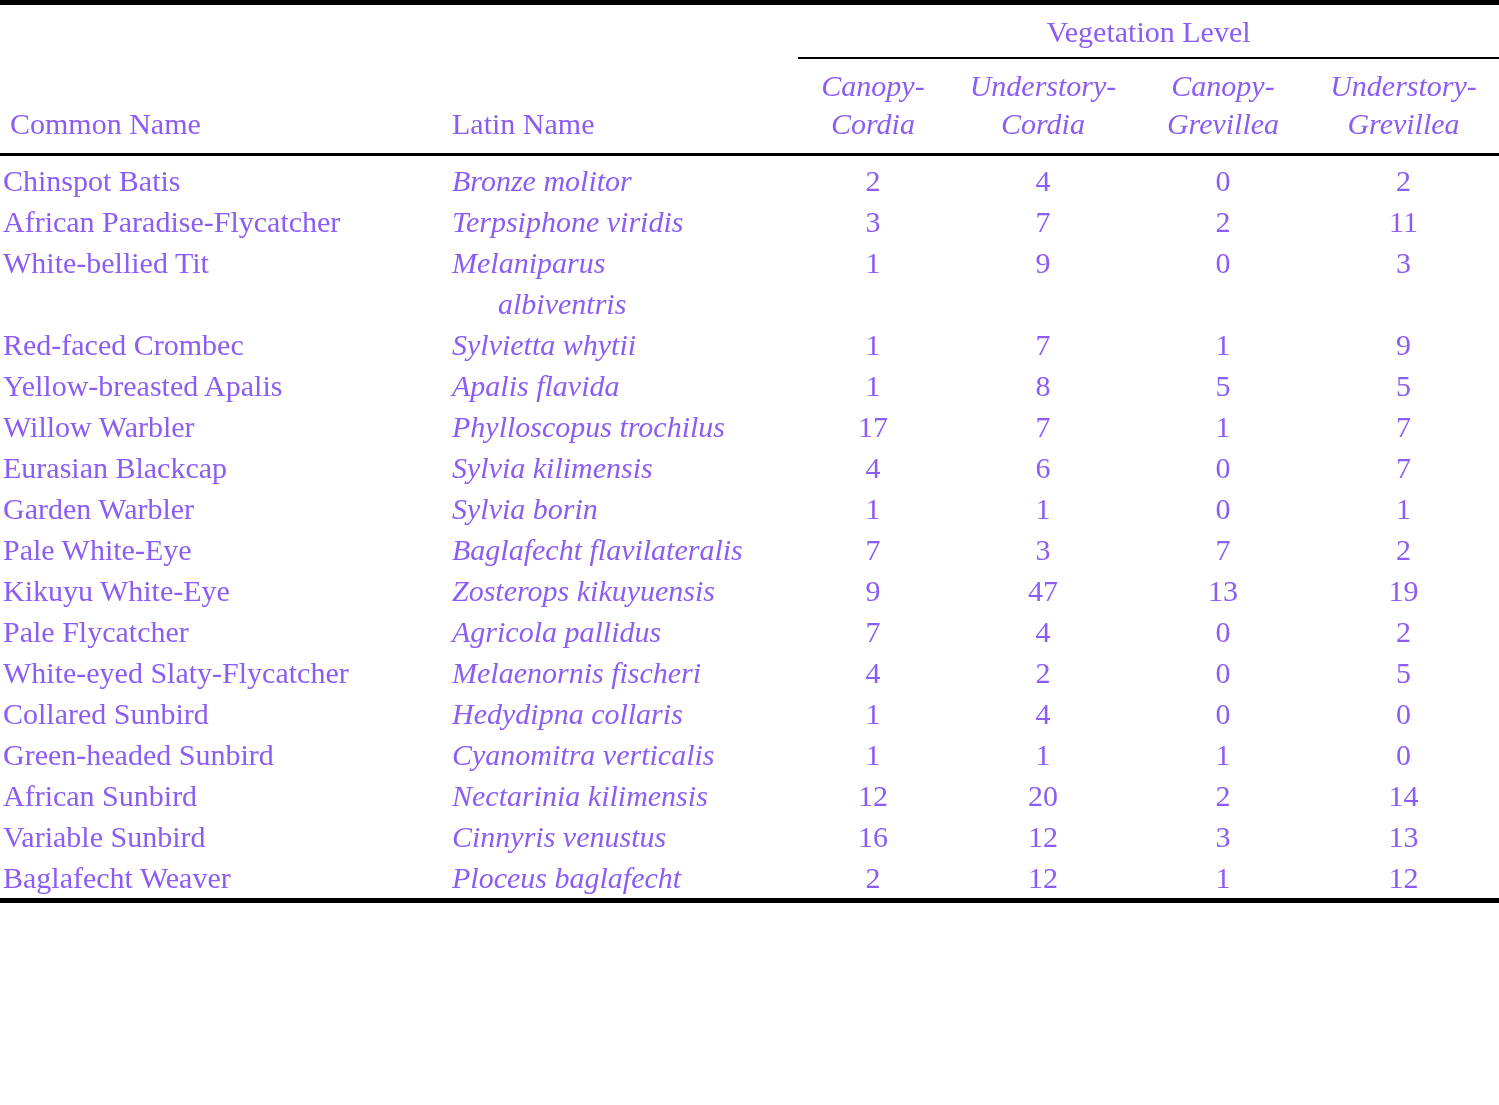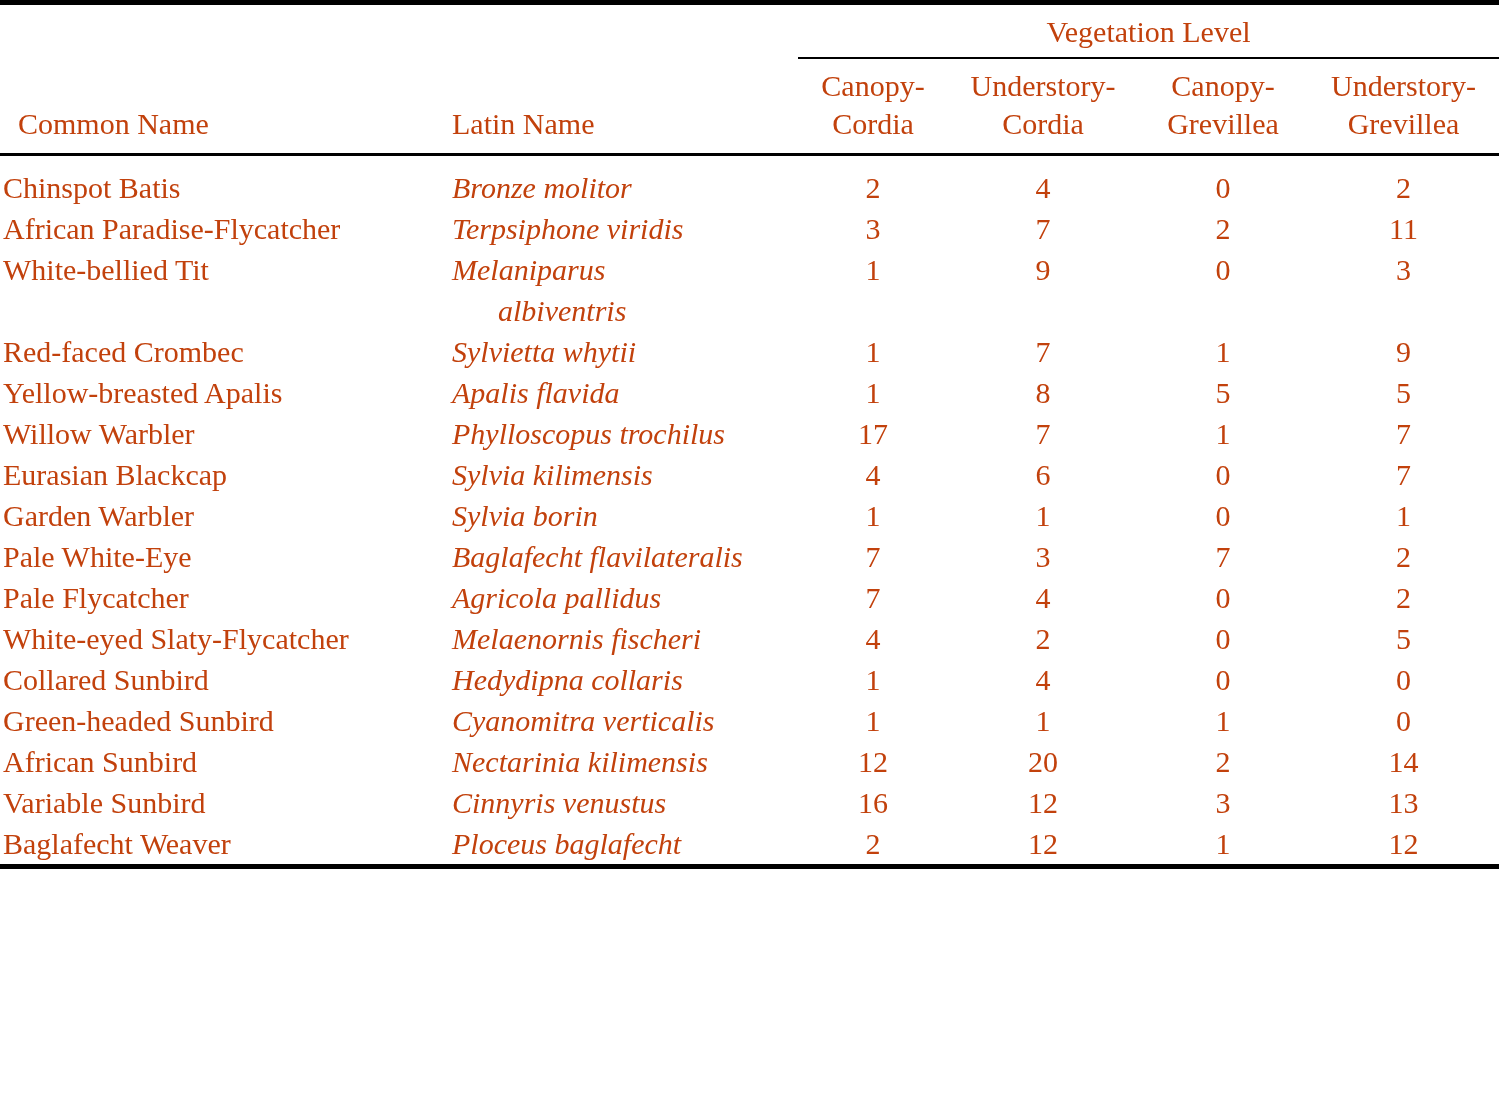--- a/index.html
+++ b/index.html
@@ -5,21 +5,21 @@
   html, body {
     margin: 0;
     padding: 0;
     background: #ffffff;
   }
   .page {
     position: relative;
     width: 1499px;
     height: 1105px;
     background: #ffffff;
-    color: #c2410c;
+    color: #8b5cf6;
     font-family: "Liberation Serif", "DejaVu Serif", serif;
     box-sizing: border-box;
     overflow: hidden;
   }
   table.data-table {
     width: 100%;
     border-collapse: collapse;
     border-top: 5px solid #000;
     border-bottom: 5px solid #000;
     table-layout: fixed;
@@ -45,34 +45,34 @@
     padding-bottom: 8px;
     line-height: 34px;
   }
   tr.header-row th {
     border-bottom: 3px solid #000;
     vertical-align: bottom;
     padding-top: 8px;
     padding-bottom: 10px;
   }
   th.left-h { text-align: left; line-height: 38px; }
-  th.left-h.common-h { padding-left: 18px; }
+  th.left-h.common-h { padding-left: 10px; }
   th.num-h { text-align: center; line-height: 38px; }
-  .header-line { line-height: 38px; }
+  .header-line { line-height: 38px; font-style: italic; }
 
   tbody td {
     vertical-align: top;
     line-height: 41px;
   }
   td.common { text-align: left; padding-left: 3px; }
   td.latin { font-style: italic; }
   td.num { text-align: center; }
   .latin-line { line-height: 41px; }
   .latin-cont { padding-left: 46px; }
-  tbody tr.first-row td { padding-top: 11px; }
+  tbody tr.first-row td { padding-top: 4px; }
 </style>
 </head>
 <body>
 
 <div class="page">
   <table class="data-table">
     <colgroup>
       <col class="c-common">
       <col class="c-latin">
       <col class="c-n1">
@@ -192,20 +192,30 @@
           <td class="common">Pale White-Eye</td>
           <td class="latin">
             <div class="latin-line">Baglafecht flavilateralis</div>
           </td>
           <td class="num">7</td>
           <td class="num">3</td>
           <td class="num">7</td>
           <td class="num">2</td>
         </tr>
         <tr>
+          <td class="common">Kikuyu White-Eye</td>
+          <td class="latin">
+            <div class="latin-line">Zosterops kikuyuensis</div>
+          </td>
+          <td class="num">9</td>
+          <td class="num">47</td>
+          <td class="num">13</td>
+          <td class="num">19</td>
+        </tr>
+        <tr>
           <td class="common">Pale Flycatcher</td>
           <td class="latin">
             <div class="latin-line">Agricola pallidus</div>
           </td>
           <td class="num">7</td>
           <td class="num">4</td>
           <td class="num">0</td>
           <td class="num">2</td>
         </tr>
         <tr>

